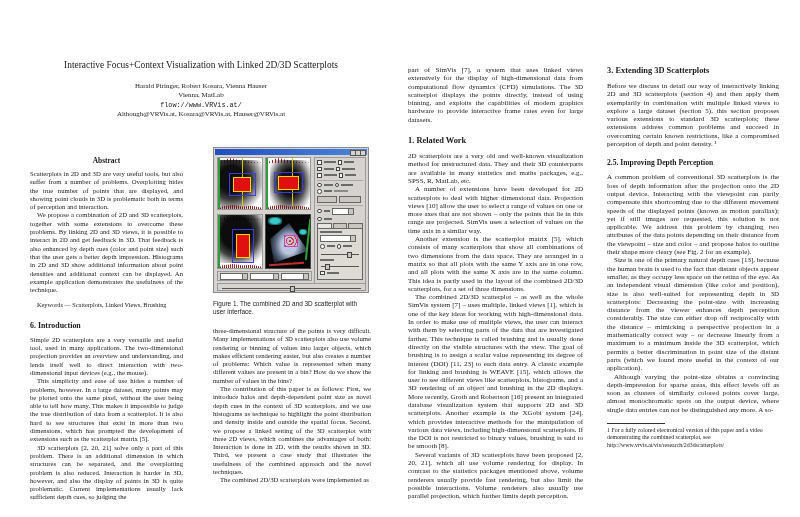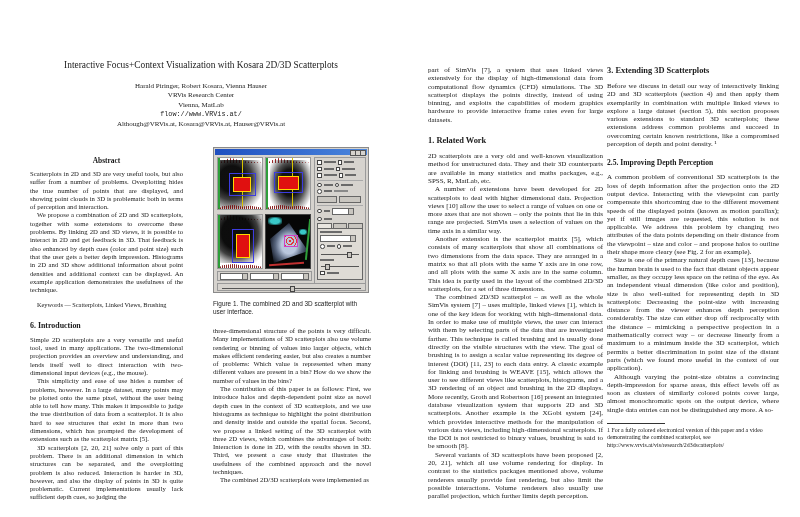--- a/index.html
+++ b/index.html
@@ -9,21 +9,21 @@
   .title-block{position:absolute;left:28px;top:60px;width:346px;text-align:center;}
   .paper-title{font-size:9.4px;line-height:11px;font-weight:normal;margin:0;}
   .author-block{margin-top:11px;font-size:7px;line-height:9.4px;}
   .mono{font-family:"Liberation Mono","DejaVu Sans Mono",monospace;font-size:6.8px;}
   
   .col{position:absolute;text-align:justify;}
   .col p{margin:0;font-size:6.7px;line-height:8.3px;}
   .col .ind{text-indent:7px;}
   #col1{left:30px;top:156px;width:153px;}
   #col2{left:213px;top:147px;width:158px;}
-  #col3{left:428px;top:66px;width:175px;}
+  #col3{left:408px;top:66px;width:175px;}
   #col4{left:607px;top:66px;width:172px;}
   #col3 p,#col4 p{font-size:7px;line-height:8.3px;}
   .abs-head{text-align:center;font-weight:bold;font-size:7.4px;margin:0 0 5px 0;}
   .keywords{margin-top:7px !important;font-size:6.3px !important;text-indent:7px;}
   .sec-head{font-weight:bold;font-size:7.9px;margin:11px 0 6px 0;text-align:left;}
   #col3 .sec-head,#col4 .sec-head{font-size:8.4px;margin:12px 0 7px 0;}
   #col4 .sec-head.first{margin-top:0;}
   .sub-head{font-weight:bold;font-size:7.6px;margin:10px 0 6px 0;text-align:left;}
   .footnote{margin-top:9px;}
   .fn-rule{width:58px;border-top:0.5px solid #333;height:1px;margin-bottom:2px;}
@@ -93,24 +93,23 @@
   .caption{margin-top:7px;font-family:"Liberation Sans",sans-serif;font-size:6.4px;
            line-height:8px;text-align:left;color:#222;}
   .after-fig{margin-top:11px !important;}
 </style>
 </head>
 <body>
 
 <div class="page">
 
   <div class="title-block">
-    <h1 class="paper-title">Interactive Focus+Context Visualization with Kosara 2D/3D Scatterplots</h1>
+    <h1 class="paper-title">Interactive Focus+Context Visualization with Linked 2D/3D Scatterplots</h1>
     <div class="author-block">
       <div>Harald Piringer, Robert Kosara, Vienna Hauser</div>
-      <div>VRVis Research Center</div>
       <div>Vienna, MatLab</div>
       <div class="mono">flow://www.VRVis.at/</div>
       <div>Although@VRVis.at, Kosara@VRVis.at, Hauser@VRVis.at</div>
     </div>
   </div>
 
   <div class="col" id="col1">
     <div class="abs-head">Abstract</div>
     <p>Scatterplots in 2D and 3D are very useful tools, but also suffer from a number of problems. Overplotting hides the true number of points that are displayed, and showing point clouds in 3D is problematic both in terms of perception and interaction.</p>
     <p class="ind">We propose a combination of 2D and 3D scatterplots, together with some extensions to overcome these problems. By linking 2D and 3D views, it is possible to interact in 2D and get feedback in 3D. That feedback is also enhanced by depth cues (color and point size) such that the user gets a better depth impression. Histograms in 2D and 3D show additional information about point densities and additional context can be displayed. An example application demonstrates the usefulness of the technique.</p>

